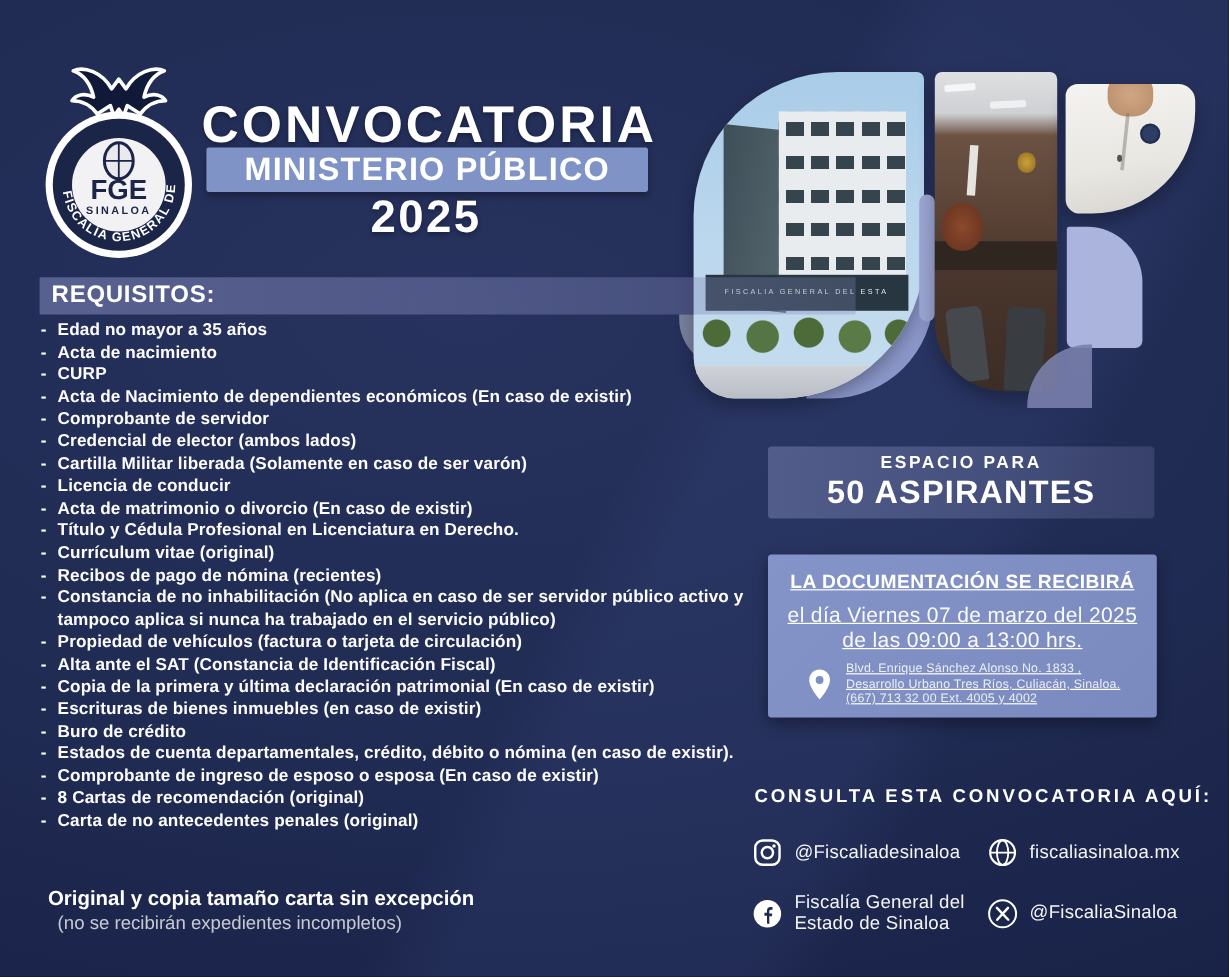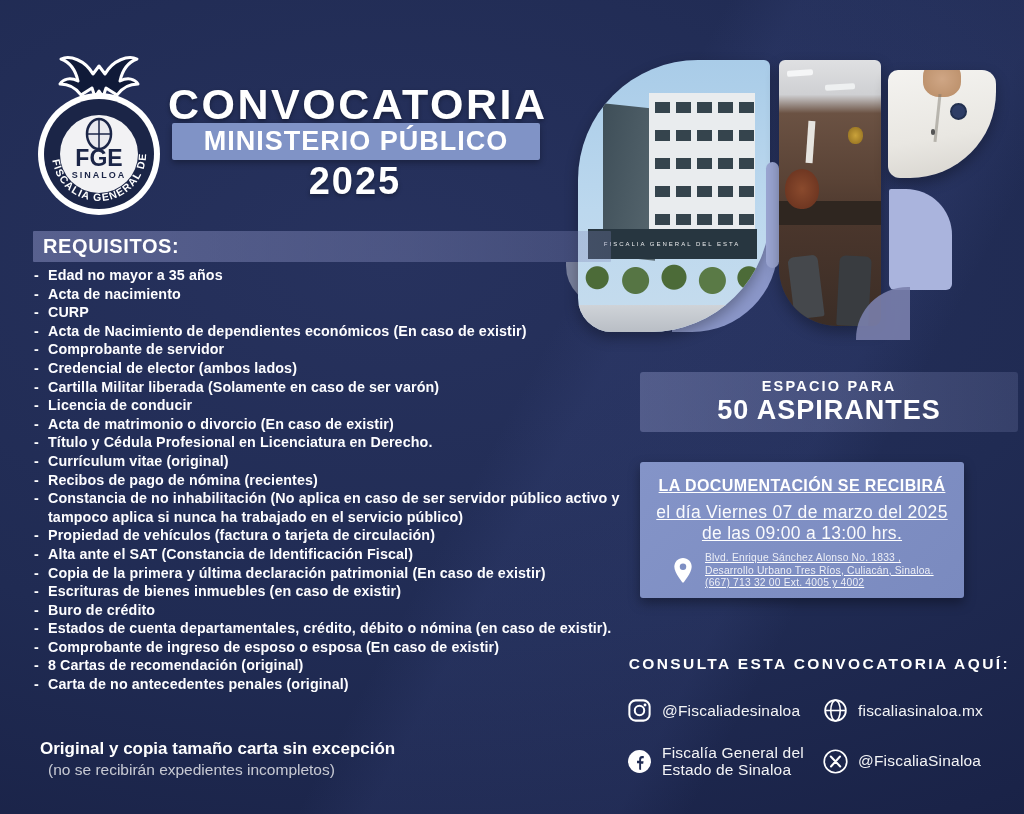--- a/index.html
+++ b/index.html
@@ -56,33 +56,33 @@
   .person{left:888px;top:70px;width:108px;height:108px;border-radius:10px 14px 86px 12px;overflow:hidden;
     background:linear-gradient(170deg,#f4f3f0 0%,#e9e7e2 60%,#d6d3cd 100%);box-shadow:0 6px 14px rgba(0,0,0,.3);}
   .p-skin{position:absolute;left:32%;top:-8%;width:38px;height:36px;background:radial-gradient(#cfa685,#b88c66);border-radius:42%;}
   .p-shadow{position:absolute;left:44%;top:22%;width:3px;height:48px;background:rgba(120,115,105,.45);transform:rotate(6deg);}
   .p-patch{position:absolute;left:57%;top:31%;width:17px;height:17px;background:#2e3d66;border:2px solid #223050;border-radius:50%;}
   .p-button{position:absolute;left:40%;top:55%;width:4px;height:6px;background:#555;border-radius:2px;}
   .peri-rect{left:889px;top:189px;width:63px;height:101px;background:#aab4dd;border-radius:2px 46px 6px 6px;}
   .lav-quarter{left:856px;top:287px;width:54px;height:53px;background:rgba(122,128,172,.9);border-radius:52px 0 0 0;}
 
   
-  .req-band{left:33px;top:231px;width:578px;height:31px;border-radius:1px;
+  .req-band{left:33px;top:231px;width:680px;height:31px;border-radius:1px;
     background:linear-gradient(90deg, rgba(126,133,182,.58) 0%, rgba(126,133,182,.42) 65%, rgba(126,133,182,.30) 100%);
     display:flex;align-items:center;}
   .req-band span{margin-left:10px;font-size:20px;font-weight:bold;letter-spacing:.6px;}
   .req-list{left:33px;top:266px;width:598px;margin:0;padding:0;list-style:none;}
   .req-list li{position:relative;padding-left:15px;font-size:14.3px;font-weight:bold;line-height:18.6px;letter-spacing:.1px;color:#fdfdff;}
   .req-list li::before{content:"-";position:absolute;left:1px;}
 
   .note-bold{left:40px;top:739px;font-size:17px;font-weight:bold;}
   .note-light{left:48px;top:761px;font-size:15.5px;color:rgba(255,255,255,.75);}
 
   
-  .capacity{left:640px;top:372px;width:378px;height:60px;border-radius:3px;
+  .capacity{left:640px;top:372px;width:322px;height:60px;border-radius:3px;
     background:linear-gradient(90deg, rgba(133,141,188,.45), rgba(133,141,188,.22));
     display:flex;flex-direction:column;align-items:center;justify-content:center;}
   .capacity .l1{font-size:14.5px;font-weight:bold;letter-spacing:2.2px;}
   .capacity .l2{font-size:27px;font-weight:bold;letter-spacing:1px;margin-top:1px;}
 
   .reception{left:640px;top:462px;width:324px;height:136px;border-radius:3px;padding:15px 10px 0 10px;
     background:linear-gradient(135deg,#8494c8,#7a8abf);box-shadow:0 5px 12px rgba(0,0,0,.35);text-decoration:underline;}
   .reception .r-title{text-align:center;font-size:16px;font-weight:bold;letter-spacing:.4px;}
   .reception .r-date1{text-align:center;font-size:17.5px;font-weight:normal;color:rgba(255,255,255,.96);margin-top:7px;letter-spacing:.3px;}
   .reception .r-date2{text-align:center;font-size:17.5px;font-weight:normal;color:rgba(255,255,255,.96);letter-spacing:.3px;}

